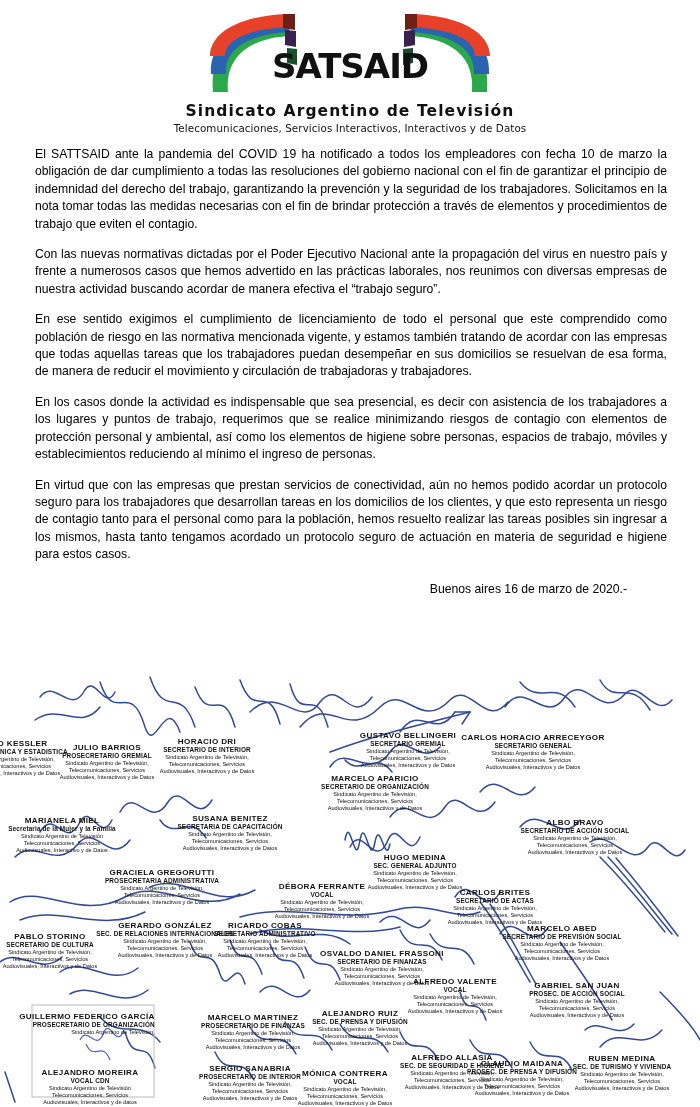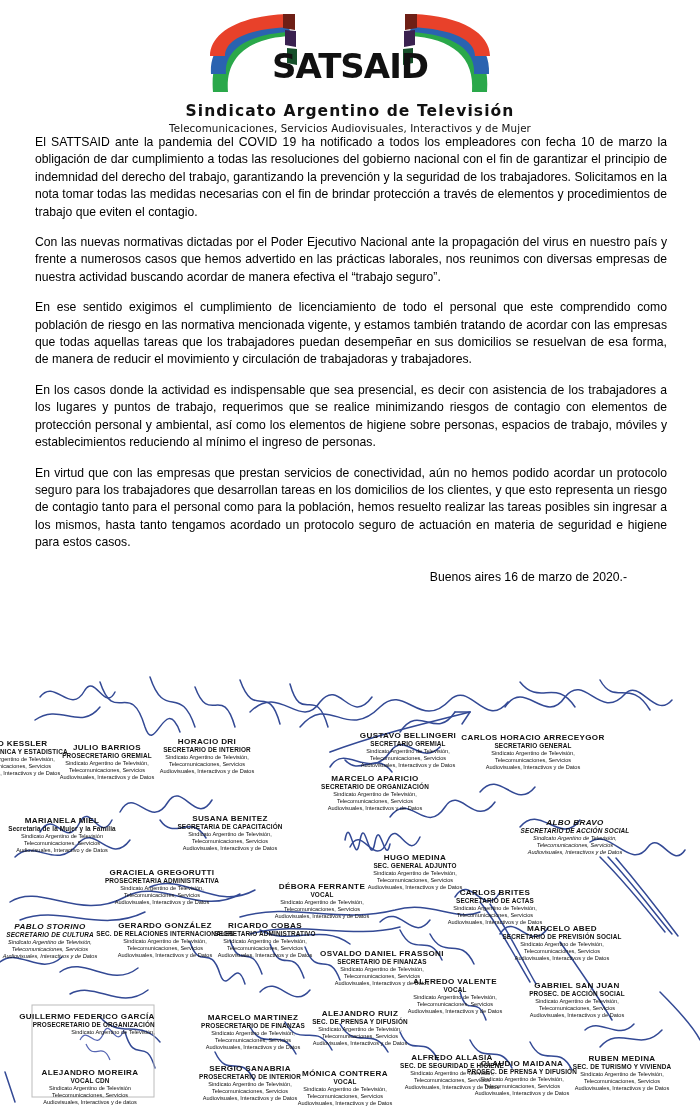--- a/index.html
+++ b/index.html
@@ -25,21 +25,21 @@
   .logo-sub{
     font-family:"DejaVu Sans", sans-serif;
     font-size:10.3px;letter-spacing:.1px;margin-top:2px;color:#111;
   }
 
   
   .doc-title{
     text-align:center;font-weight:bold;font-size:13.4px;
     text-decoration:underline;margin:44px 0 14px 0;letter-spacing:.2px;
   }
-  .content{padding:0 33px 0 35px;}
+  .content{padding:0 33px 0 35px;margin-top:12px;}
   .para{
     text-align:justify;
     font-size:12.2px;
     line-height:17.4px;
     margin:0 0 13px 0;
     text-indent:0;
   }
   .para:first-letter{}
   .date-line{
     text-align:right;font-size:12.2px;margin:18px 40px 0 0;
@@ -87,21 +87,21 @@
           <path d="M16 60 C14 30 40 6 92 4 L95 18 C52 20 29 36 31 60 Z" fill="#2a63b0"></path>
           <path d="M15 42 C15 20 42 2 92 0 L94 13 C52 15 30 26 30 42 Z" fill="#e8412a"></path>
           <path d="M88 0 L100 0 L100 16 L88 14 Z" fill="#6e1f16"></path>
           <path d="M90 16 L101 17 L101 33 L90 31 Z" fill="#3a2150"></path>
           <path d="M92 34 L102 35 L102 51 L92 49 Z" fill="#16502a"></path>
         </g>
         <text x="155" y="64" text-anchor="middle" font-family="DejaVu Sans, sans-serif" font-size="34" font-weight="bold" letter-spacing="-1" fill="#111">SATSAID</text>
       </svg>
     </div>
     <div class="logo-title">Sindicato Argentino de Televisión</div>
-    <div class="logo-sub">Telecomunicaciones, Servicios Audiovisuales, Interactivos y de Mujer</div>
+    <div class="logo-sub">Telecomunicaciones, Servicios Interactivos, Interactivos y de Datos</div>
   </div>
 
 
   <div class="content">
     <p class="para">El SATTSAID ante la pandemia del COVID 19 ha notificado a todos los empleadores con fecha 10 de marzo la obligación de dar cumplimiento a todas las resoluciones del gobierno nacional con el fin de garantizar el principio de indemnidad del derecho del trabajo, garantizando la prevención y la seguridad de los trabajadores. Solicitamos en la nota tomar todas las medidas necesarias con el fin de brindar protección a través de elementos y procedimientos de trabajo que eviten el contagio.</p>
     <p class="para">Con las nuevas normativas dictadas por el Poder Ejecutivo Nacional ante la propagación del virus en nuestro país y frente a numerosos casos que hemos advertido en las prácticas laborales, nos reunimos con diversas empresas de nuestra actividad buscando acordar de manera efectiva el “trabajo seguro”.</p>
     <p class="para">En ese sentido exigimos el cumplimiento de licenciamiento de todo el personal que este comprendido como población de riesgo en las normativa mencionada vigente, y estamos también tratando de acordar con las empresas que todas aquellas tareas que los trabajadores puedan desempeñar en sus domicilios se resuelvan de esa forma, de manera de reducir el movimiento y circulación de trabajadoras y trabajadores.</p>
     <p class="para">En los casos donde la actividad es indispensable que sea presencial, es decir con asistencia de los trabajadores a los lugares y puntos de trabajo, requerimos que se realice minimizando riesgos de contagio con elementos de protección personal y ambiental, así como los elementos de higiene sobre personas, espacios de trabajo, móviles y establecimientos reduciendo al mínimo el ingreso de personas.</p>
     <p class="para">En virtud que con las empresas que prestan servicios de conectividad, aún no hemos podido acordar un protocolo seguro para los trabajadores que desarrollan tareas en los domicilios de los clientes, y que esto representa un riesgo de contagio tanto para el personal como para la población, hemos resuelto realizar las tareas posibles sin ingresar a los mismos, hasta tanto tengamos acordado un protocolo seguro de actuación en materia de seguridad e higiene para estos casos.</p>
     <div class="date-line">Buenos aires 16 de marzo de 2020.-</div>
@@ -261,21 +261,21 @@
         </div>
         <div class="sigblock" style="left: 230px; top: 143px; transform: translateX(-50%);">
           <div class="sig-name">SUSANA BENITEZ</div>
           <div class="sig-role">SECRETARIA DE CAPACITACIÓN</div>
           <div class="sig-org">
             <div>Sindicato Argentino de Televisión,</div>
             <div>Telecomunicaciones, Servicios</div>
             <div>Audiovisuales, Interactivos y de Datos</div>
           </div>
         </div>
-        <div class="sigblock" style="left: 575px; top: 147px; transform: translateX(-50%); font-style: italic;">
+        <div class="sigblock" style="left: 575px; top: 147px; transform: translateX(-50%);">
           <div class="sig-name">ALBO BRAVO</div>
           <div class="sig-role">SECRETARIO DE ACCIÓN SOCIAL</div>
           <div class="sig-org">
             <div>Sindicato Argentino de Televisión,</div>
             <div>Telecomunicaciones, Servicios</div>
             <div>Audiovisuales, Interactivos y de Datos</div>
           </div>
         </div>
         <div class="sigblock" style="left: 162px; top: 187px; transform: translateX(-50%); margin-top: 10px;">
           <div class="sig-name">GRACIELA GREGORUTTI</div>
@@ -306,21 +306,21 @@
         </div>
         <div class="sigblock" style="left: 495px; top: 217px; transform: translateX(-50%);">
           <div class="sig-name">CARLOS BRITES</div>
           <div class="sig-role">SECRETARIO DE ACTAS</div>
           <div class="sig-org">
             <div>Sindicato Argentino de Televisión,</div>
             <div>Telecomunicaciones, Servicios</div>
             <div>Audiovisuales, Interactivos y de Datos</div>
           </div>
         </div>
-        <div class="sigblock" style="left: 50px; top: 251px; transform: translateX(-50%); font-style: italic;">
+        <div class="sigblock" style="left: 50px; top: 261px; transform: translateX(-50%);">
           <div class="sig-name">PABLO STORINO</div>
           <div class="sig-role">SECRETARIO DE CULTURA</div>
           <div class="sig-org">
             <div>Sindicato Argentino de Televisión,</div>
             <div>Telecomunicaciones, Servicios</div>
             <div>Audiovisuales, Interactivos y de Datos</div>
           </div>
         </div>
         <div class="sigblock" style="left: 165px; top: 250px; transform: translateX(-50%);">
           <div class="sig-name">GERARDO GONZÁLEZ</div>

